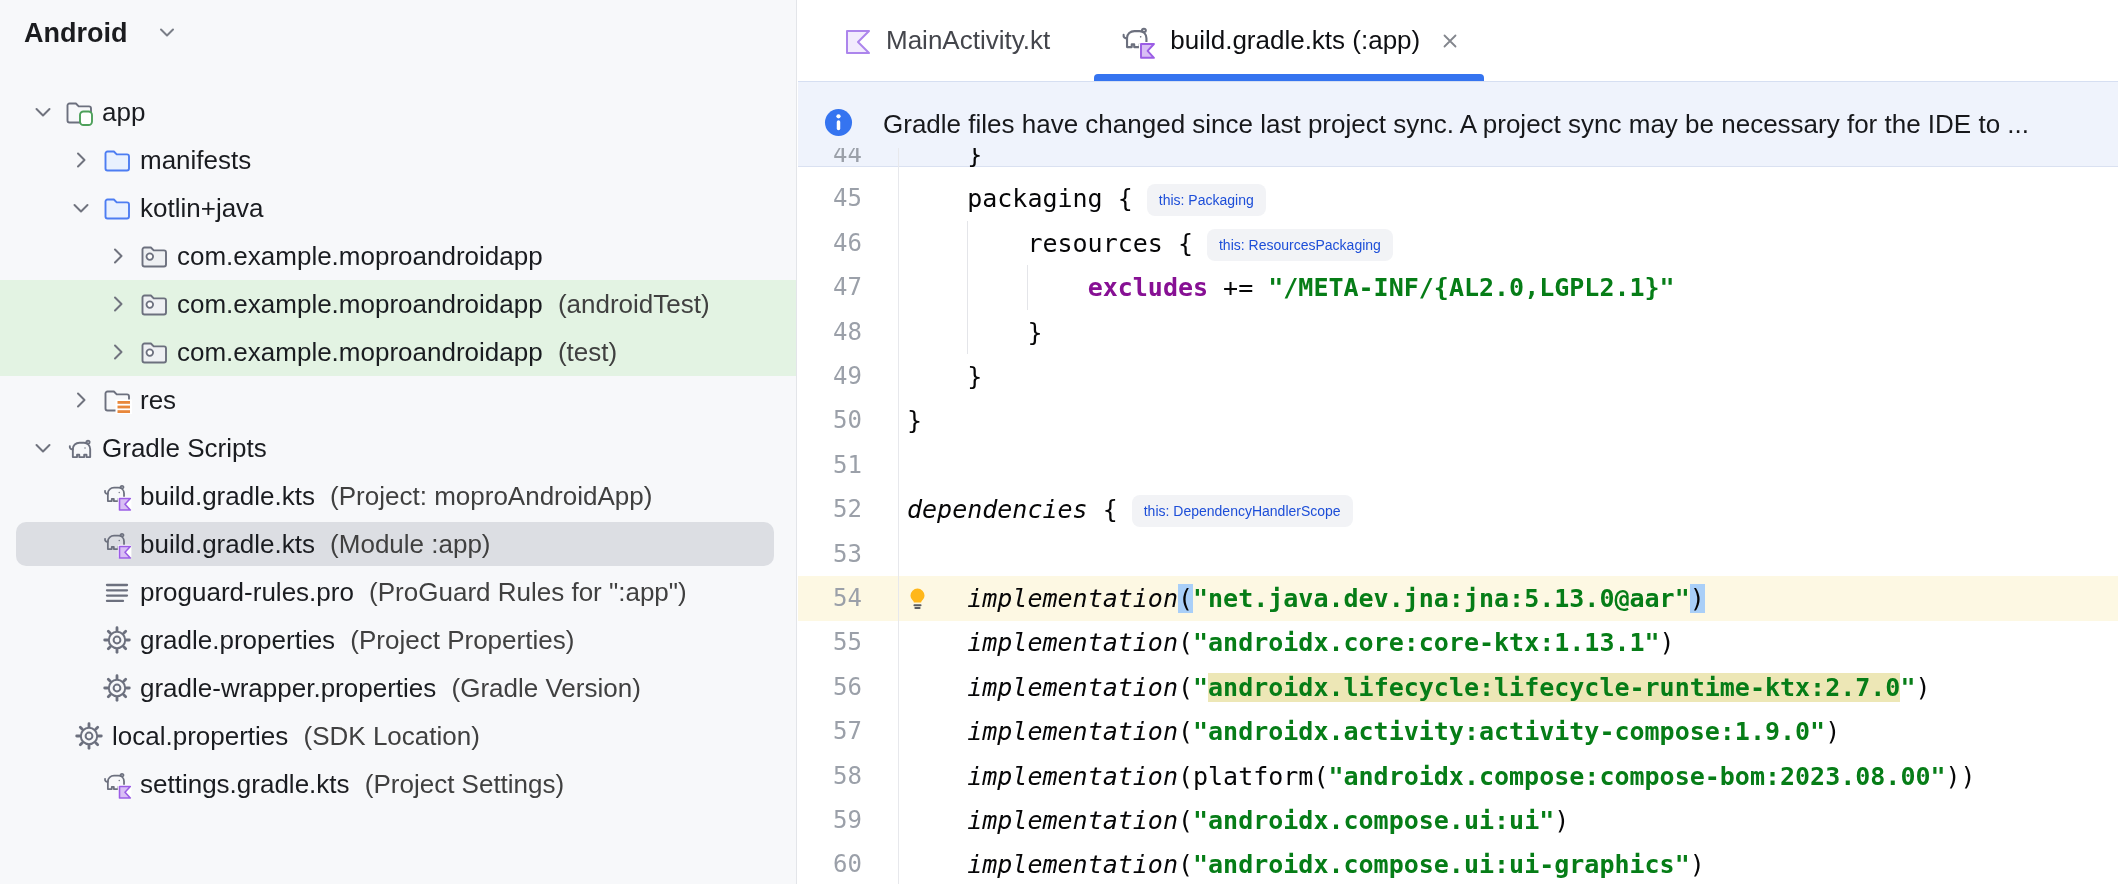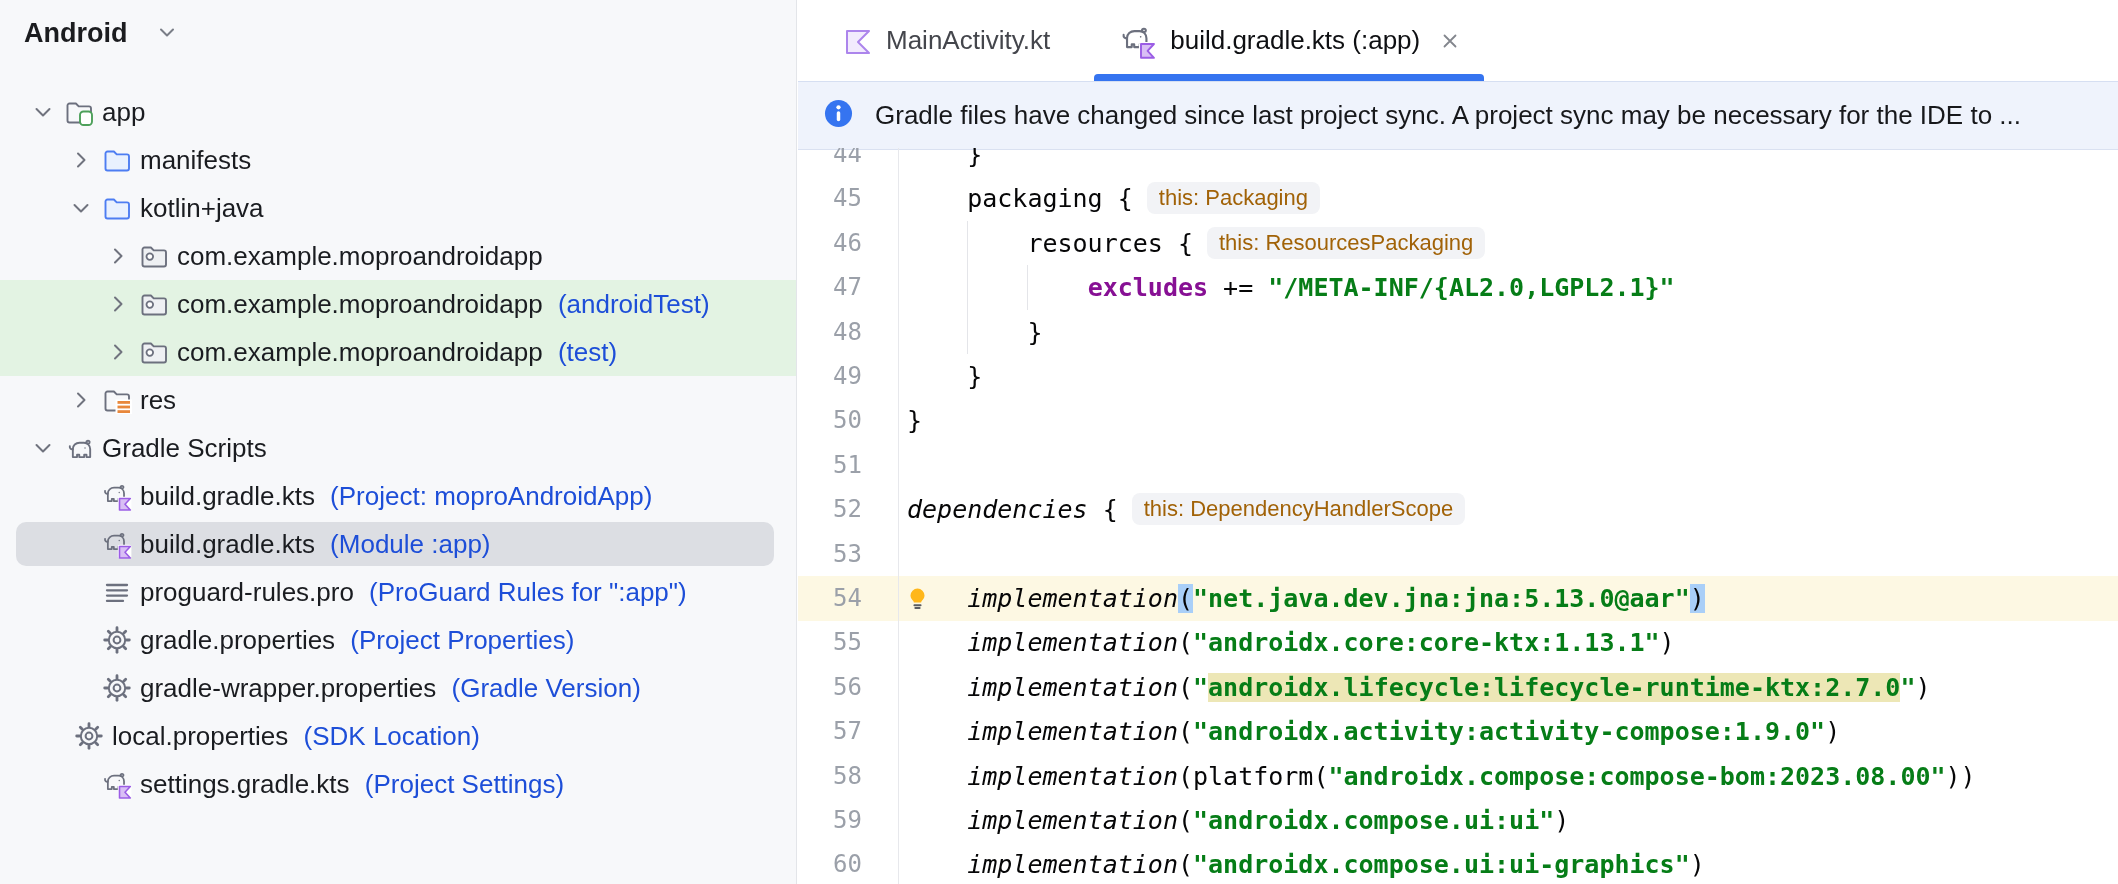--- a/index.html
+++ b/index.html
@@ -15,59 +15,59 @@
   #view-selector .vs-label { font-size:27px; font-weight:700; color:#1B1C1F; }
   #tree { position:absolute; left:0; top:88px; width:100%; }
   .tree-row { position:relative; height:48px; display:flex; align-items:center; width:100%; }
   .tree-row.hl-green { background:#E3F3E3; }
   .row-pill { position:absolute; left:16px; right:22px; top:2px; bottom:2px;
               background:#DCDEE3; border-radius:10px; }
   .tree-content { position:relative; display:flex; align-items:center; gap:8px; }
   .chev-box { width:26px; height:26px; display:flex; align-items:center; justify-content:center; }
   .tree-icon { width:30px; height:30px; display:flex; align-items:center; justify-content:center; }
   .tree-label { font-size:26px; color:#1A1C20; white-space:pre; }
-  .tree-suffix { font-size:26px; color:#1d4ed8; white-space:pre; }
+  .tree-suffix { font-size:26px; color:#404040; white-space:pre; }
 
   
   #editor { position:absolute; left:798px; top:0; width:1320px; height:884px; background:#fff; }
 
   
   #tabbar { position:absolute; left:0; top:0; right:0; height:81px; display:flex; background:#fff; }
   .tab { position:relative; display:flex; align-items:center; height:100%; cursor:default; }
   .tab .tab-label { font-size:26px; white-space:pre; }
   .tab.inactive .tab-label { color:#44464C; }
   .tab.active .tab-label { color:#0E0F12; }
   .tab-underline { position:absolute; left:4px; right:4px; bottom:0; height:7px;
                    background:#3574F0; border-radius:4px 4px 0 0; }
   .tab-close { margin-left:18px; width:24px; height:24px; display:flex; align-items:center;
                justify-content:center; }
 
   
-  #banner { position:absolute; left:0; top:81px; right:0; height:69px; background:#EFF3FC;
+  #banner { position:absolute; left:0; top:81px; right:0; height:86px; background:#EFF3FC;
             border-top:1px solid #D6DFF2; border-bottom:1px solid #DAE1F1;
-            display:flex; align-items:center; padding-left:26px; gap:22px; }
+            display:flex; align-items:center; padding-left:26px; gap:30px; }
   #banner .banner-text { font-size:26px; color:#17181B; white-space:nowrap; overflow:hidden; }
 
   
   #code-area { position:absolute; left:0; top:148px; right:0; bottom:0; overflow:hidden;padding-left:7px; }
   .code-row { position:absolute; left:0; right:0; height:45px; }
   .code-row.current { background:#FDF8E3; }
   .line-num { position:absolute; left:0; top:0; width:64px; height:45px; text-align:right;
               font-family:"DejaVu Sans Mono", monospace; font-size:24px; color:#9BA0A9;
               line-height:45px; }
   .code-text { position:absolute; left:109px; top:0; height:45px; line-height:45px;
                font-family:"DejaVu Sans Mono", monospace; font-size:25px; color:#060607;
                white-space:pre; }
   .c-call { font-style:italic; }
   .c-prop { color:#871094; font-weight:bold; }
   .c-str  { color:#067D17; font-weight:bold; }
   .c-paren { background:#A9CFF8; }
   .c-usage { background:#EDE7B6; }
-  .inlay { display:inline-block; font-family:"Liberation Sans", sans-serif; font-size:22px;
-           color:#a16207; background:#F2F3F6; border-radius:8px; padding:3px 12px;
+  .inlay { display:inline-block; font-family:"Liberation Sans", sans-serif; font-size:14px;
+           color:#1d4ed8; background:#F2F3F6; border-radius:8px; padding:3px 12px;
            margin-left:14px; line-height:26px; vertical-align:2px; }
   .bulb { position:absolute; left:104px; top:7px; }
   .bulb ~ .code-text { left:109px; }
   #gutter-line { position:absolute; left:100px; top:0; bottom:0; width:1px;
                  background:#E7E8EC; z-index:5; }
   .indent-guide { position:absolute; width:1px; background:#E4E5E9; z-index:4; }
 </style>
 </head>
 <body>
 

